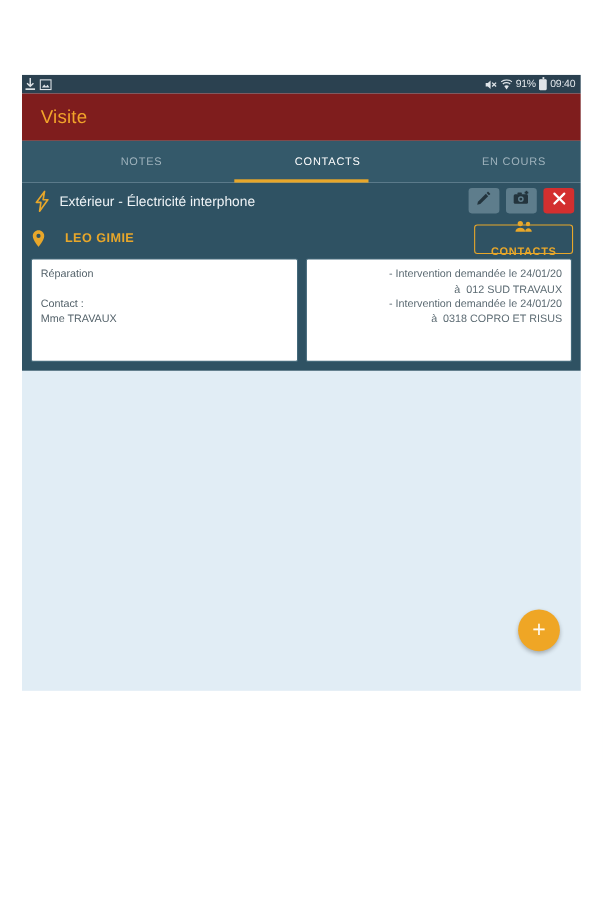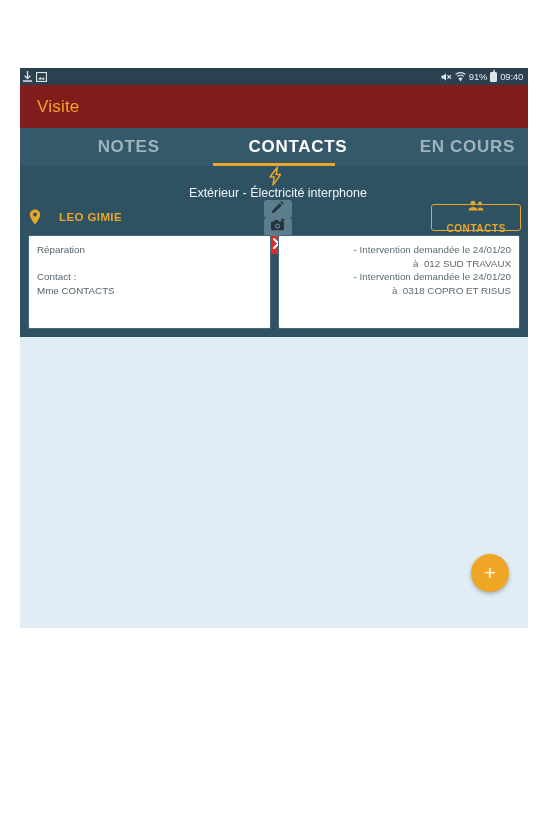--- a/index.html
+++ b/index.html
@@ -56,22 +56,22 @@
   
   .tabbar {
     height: 38px;
     background: #34596a;
     display: flex;
     position: relative;
   }
   .tab {
     flex: 1;
     display: flex; align-items: center; justify-content: center;
-    font-size: 17px;
-    font-weight: bold;
+    font-size: 10px;
+    font-weight: normal;
     letter-spacing: 0.7px;
     color: #9fb3bd;
     position: relative;
     padding-left: 48px;
   }
   .tab.active { color: #ffffff; }
   .tab.active:after {
     content: "";
     position: absolute;
     left: 14%; right: 14%;
@@ -79,21 +79,20 @@
     background: #e8a72a;
   }
 
   
   .panel { background: #2f5263; padding: 0 0 8px 0; }
 
   .item-header {
     height: 33px;
     display: flex; align-items: center;
     padding: 0 6px 0 8px;
-    flex-direction: column;
   }
   .bolt-icon { width: 20px; display: flex; justify-content: center; }
   .item-title {
     color: #eef3f6;
     font-size: 12.5px;
     margin-left: 6px;
     flex: 1;
     white-space: nowrap;
   }
   .hdr-btn {
@@ -286,21 +285,21 @@
         <span>CONTACTS</span>
       </div>
 
     </div>
 
     <div class="cards">
       <div class="card left">
         <div class="card-text">Réparation
 
 Contact :
-Mme CONTACTS</div>
+Mme TRAVAUX</div>
       </div>
       <div class="card right">
         <div class="card-text">- Intervention demandée le 24/01/20
    à  012 SUD TRAVAUX
 - Intervention demandée le 24/01/20
    à  0318 COPRO ET RISUS</div>
       </div>
     </div>
 
   </div>

